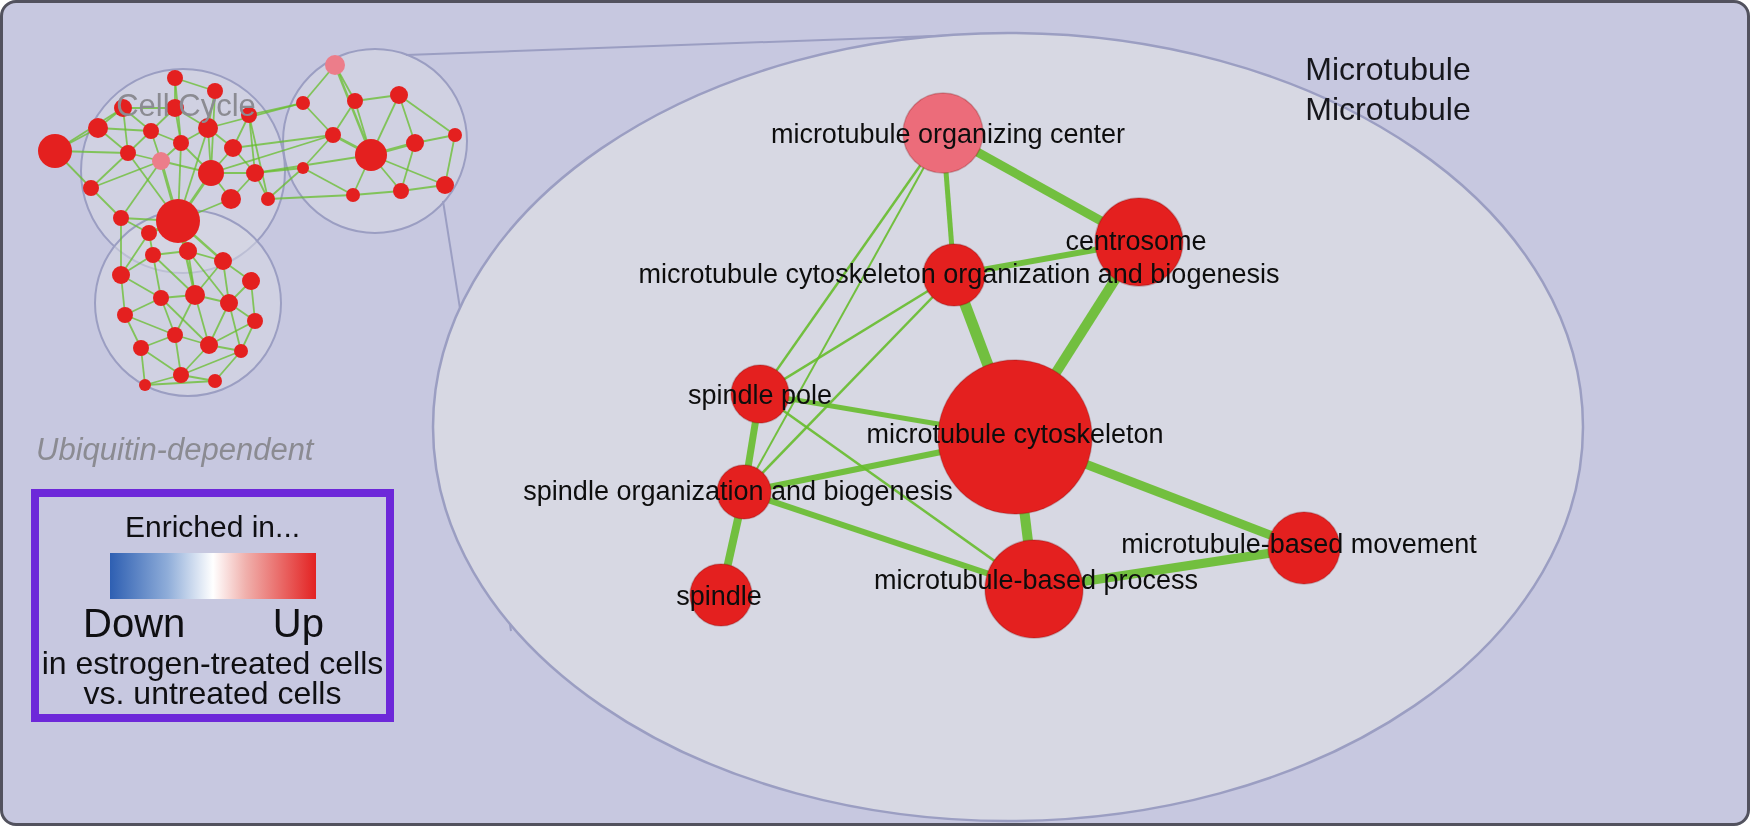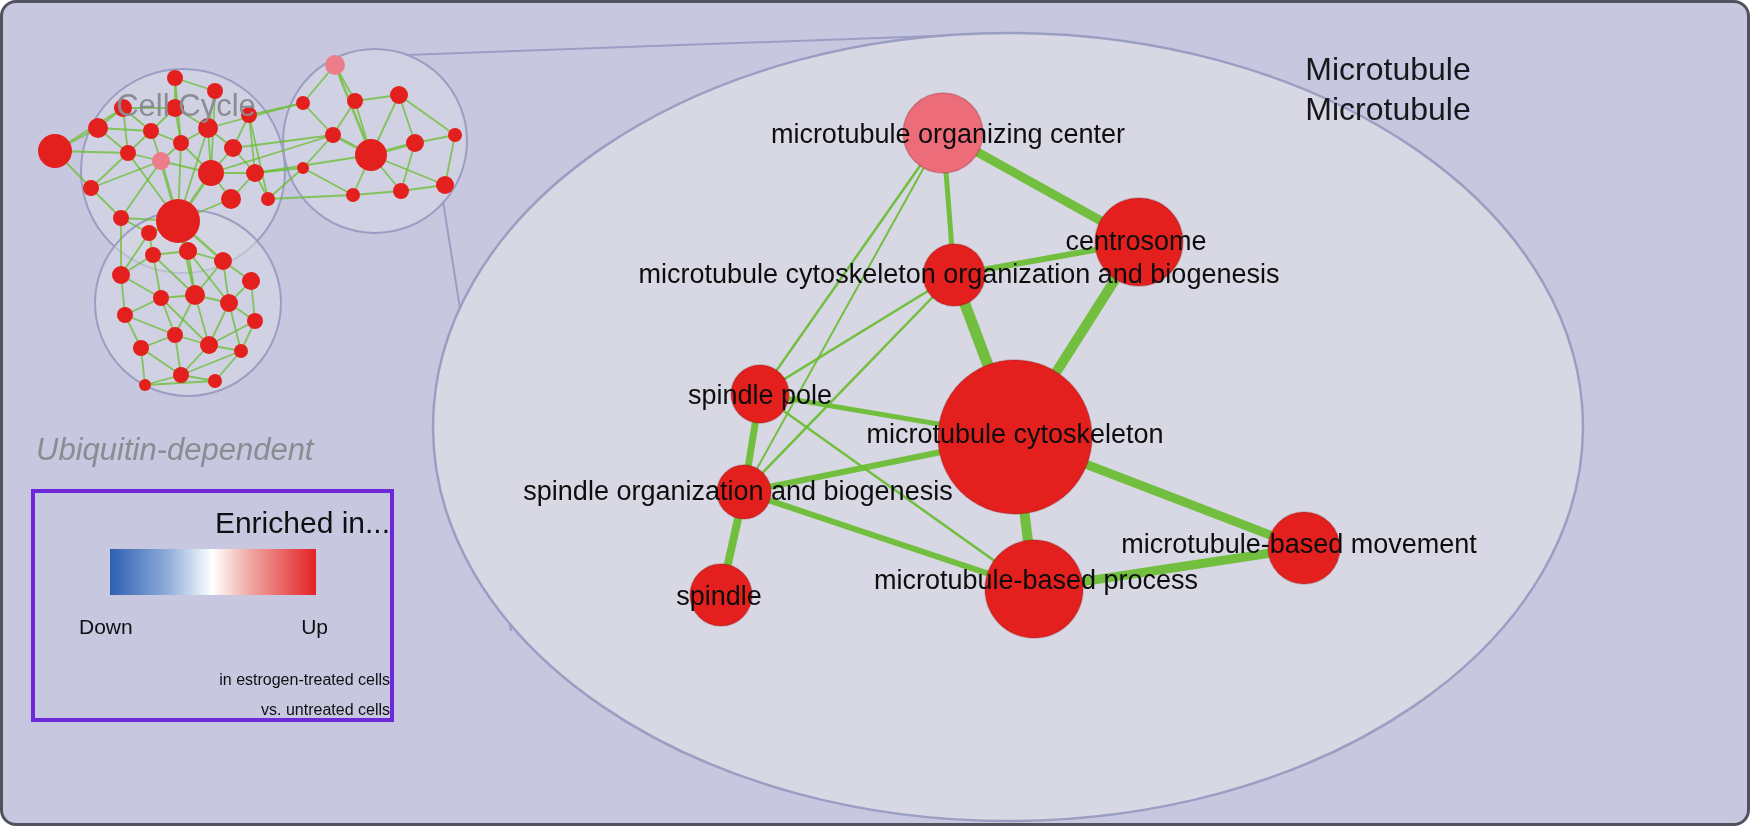--- a/index.html
+++ b/index.html
@@ -8,26 +8,26 @@
     background:#c7c8e0;border:3px solid #52525e;border-radius:16px;overflow:hidden;
   }
   svg{position:absolute;left:0;top:0;font-family:"Liberation Sans",sans-serif;}
   .overlay-label{position:absolute;white-space:nowrap;}
   .cluster-label{color:#8b8b92;margin-top:40px;}
   .cell-cycle-label{left:183px;top:63px;transform:translate(-50%,-50%);font-size:31px;}
   .ubiquitin-label{left:33px;top:386px;font-size:31px;line-height:41px;font-style:italic;}
   .micro-title{left:1385px;top:46px;transform:translateX(-50%);font-size:32px;line-height:40px;text-align:center;color:#17171c;}
   .legend{
     position:absolute;left:28px;top:486px;width:363px;height:233px;box-sizing:border-box;
-    border:4px solid #6d28d9;text-align:right;color:#0f0f12;
+    border:8px solid #6d28d9;text-align:center;color:#0f0f12;
   }
   .legend-title{font-size:30px;margin-top:13px;}
   .legend-bar{width:206px;height:46px;margin:9px auto 0;}
-  .legend-row{display:flex;justify-content:space-between;margin:20px 62px 0 44px;font-size:21px;}
-  .legend-caption{font-size:16px;line-height:30px;margin-top:26px;}
+  .legend-row{display:flex;justify-content:space-between;margin:2px 62px 0 44px;font-size:40px;}
+  .legend-caption{font-size:32px;line-height:30px;margin-top:2px;}
 </style>
 </head>
 <body>
 
 <div class="figure-canvas">
 
   <svg id="network-svg" width="1750" height="826" viewBox="0 0 1750 826">
       <circle cx="180" cy="168" r="102" fill="#d7d8e3" fill-opacity="0.55" stroke="#9b9ec2" stroke-width="2"></circle>
       <circle cx="372" cy="138" r="92" fill="#d7d8e3" fill-opacity="0.55" stroke="#9b9ec2" stroke-width="2"></circle>
       <circle cx="185" cy="300" r="93" fill="#d7d8e3" fill-opacity="0.55" stroke="#9b9ec2" stroke-width="2"></circle>

